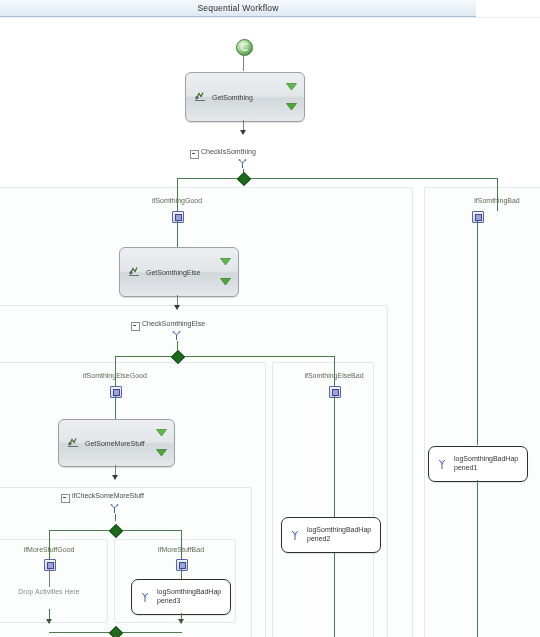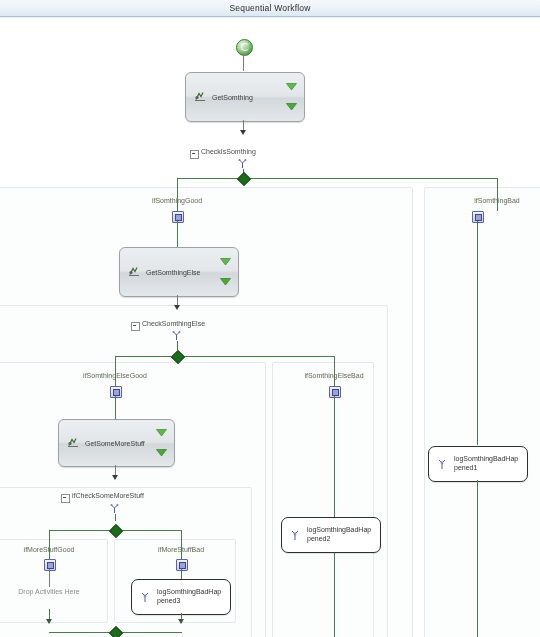--- a/index.html
+++ b/index.html
@@ -4,21 +4,21 @@
 <style>
   html,body{margin:0;padding:0;background:#ffffff;}
   body{
     width:540px;height:637px;overflow:hidden;position:relative;
     font-family:"Liberation Sans","DejaVu Sans",sans-serif;
     font-size:7px;color:#3a3a3a;
   }
 
   
   #titlebar{
-    position:absolute;left:0;top:0;width:540px;height:16px;
+    position:absolute;left:0;top:0;width:476px;height:16px;
     background:linear-gradient(to bottom,#f6f9fc 0%,#eaf1f8 55%,#dce8f3 100%);
     border-bottom:1px solid #a9c0d6;
     text-align:center;
   }
   #titlebar .t{
     font-size:8.5px;color:#2b2b2b;line-height:16px;letter-spacing:.2px;
   }
   #canvas{
     position:absolute;left:0;top:17px;width:540px;height:620px;
     background:#ffffff;overflow:hidden;

